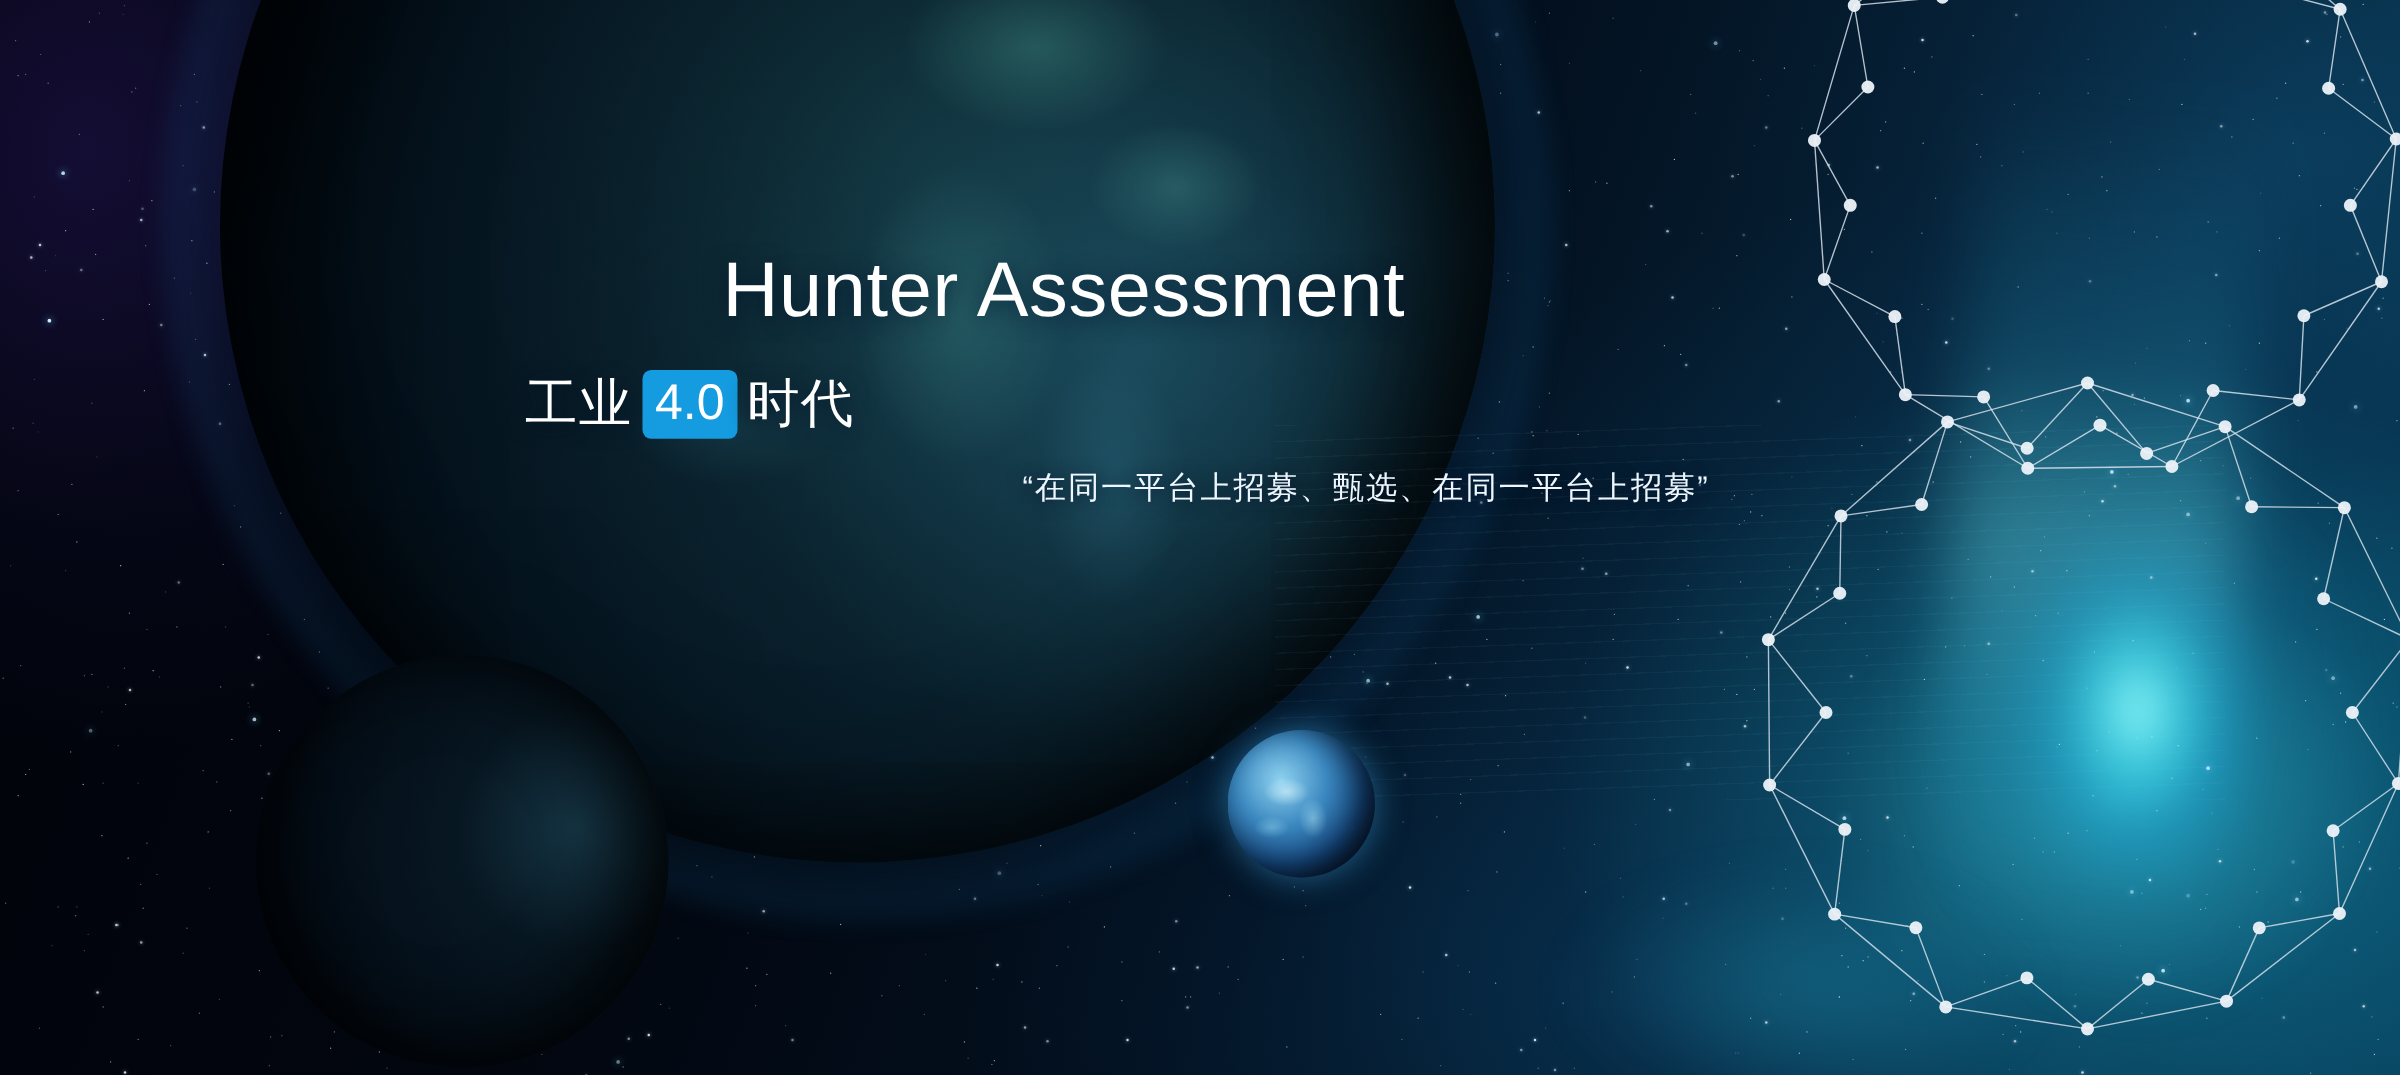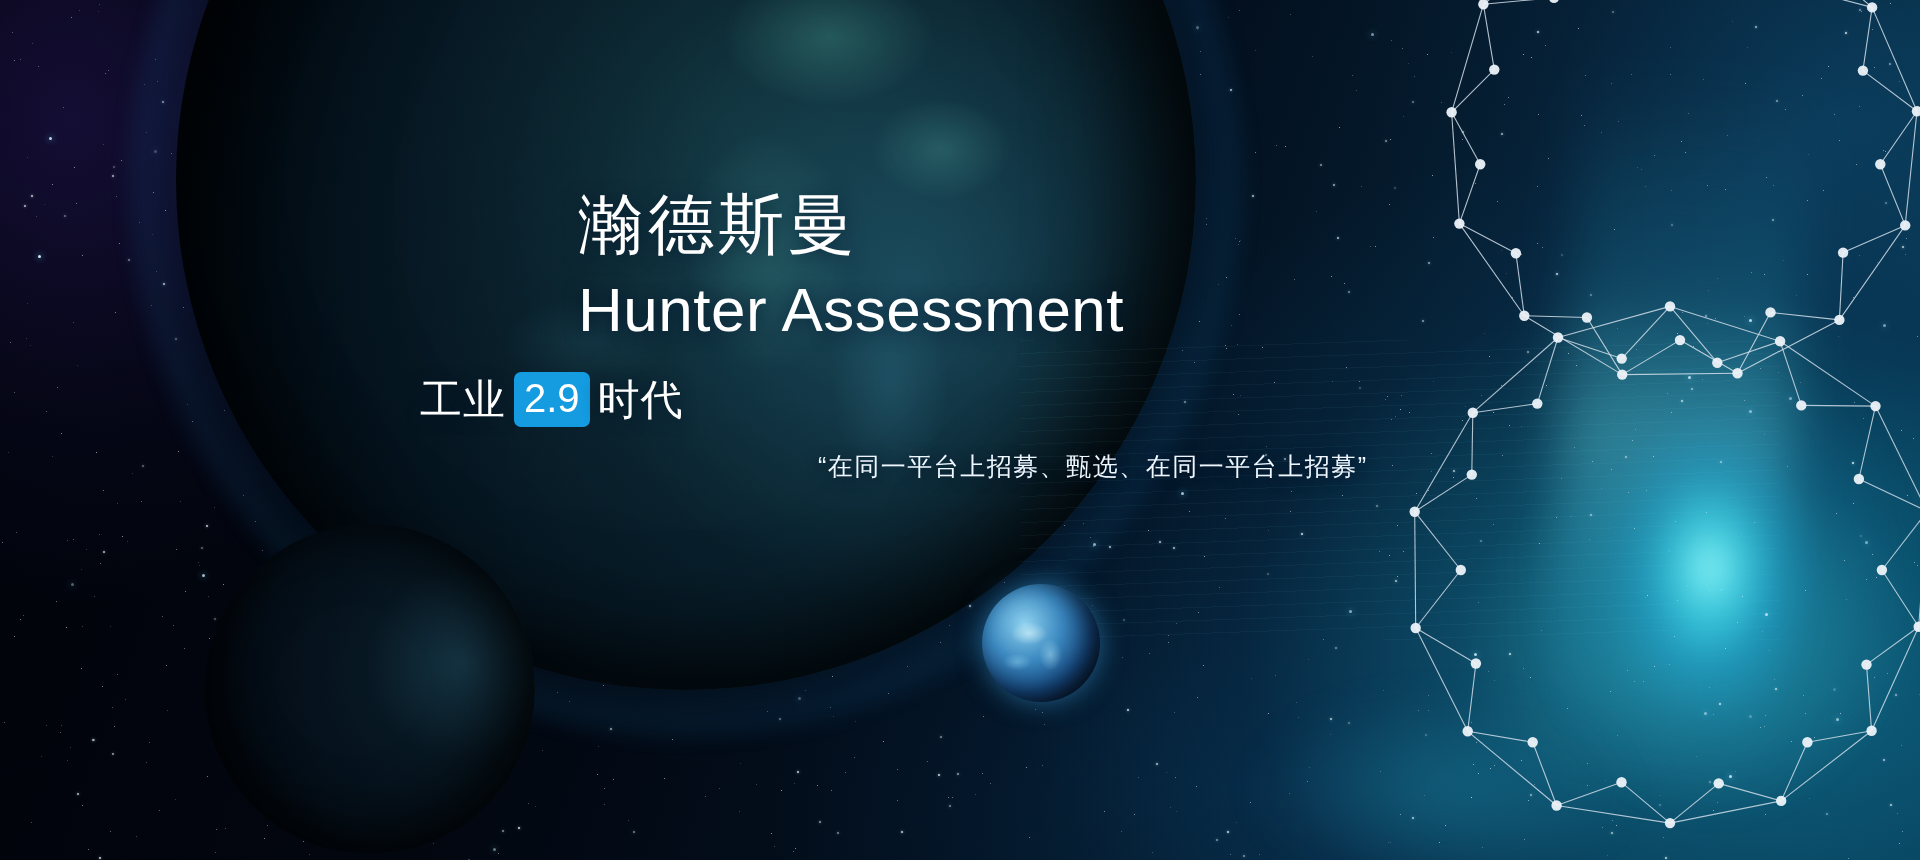--- a/index.html
+++ b/index.html
@@ -1161,26 +1161,25 @@
         <circle cx="54.7" cy="231.7" r="5.2"></circle>
         <circle cx="111.8" cy="194.6" r="5.2"></circle>
         <circle cx="112.8" cy="132.7" r="5.2"></circle>
         <circle cx="177.3" cy="123.6" r="5.2"></circle>
         <circle cx="198.0" cy="57.5" r="5.2"></circle>
         <circle cx="261.7" cy="78.6" r="5.2"></circle>
       </g>
   </svg>
 
   <div class="copy">
-    <div class="title-cn">瀚德斯曼</div>
     <div class="title-en">Hunter Assessment</div>
 
     <div class="subline">
       <span>工业</span>
-      <span class="badge-40">2.9</span>
+      <span class="badge-40">4.0</span>
       <span>时代</span>
       <span class="sub-gap"></span>
     </div>
 
     <div class="quote">“在同一平台上招募、甄选、在同一平台上招募”</div>
   </div>
 
 </div>
 
 </body></html>

